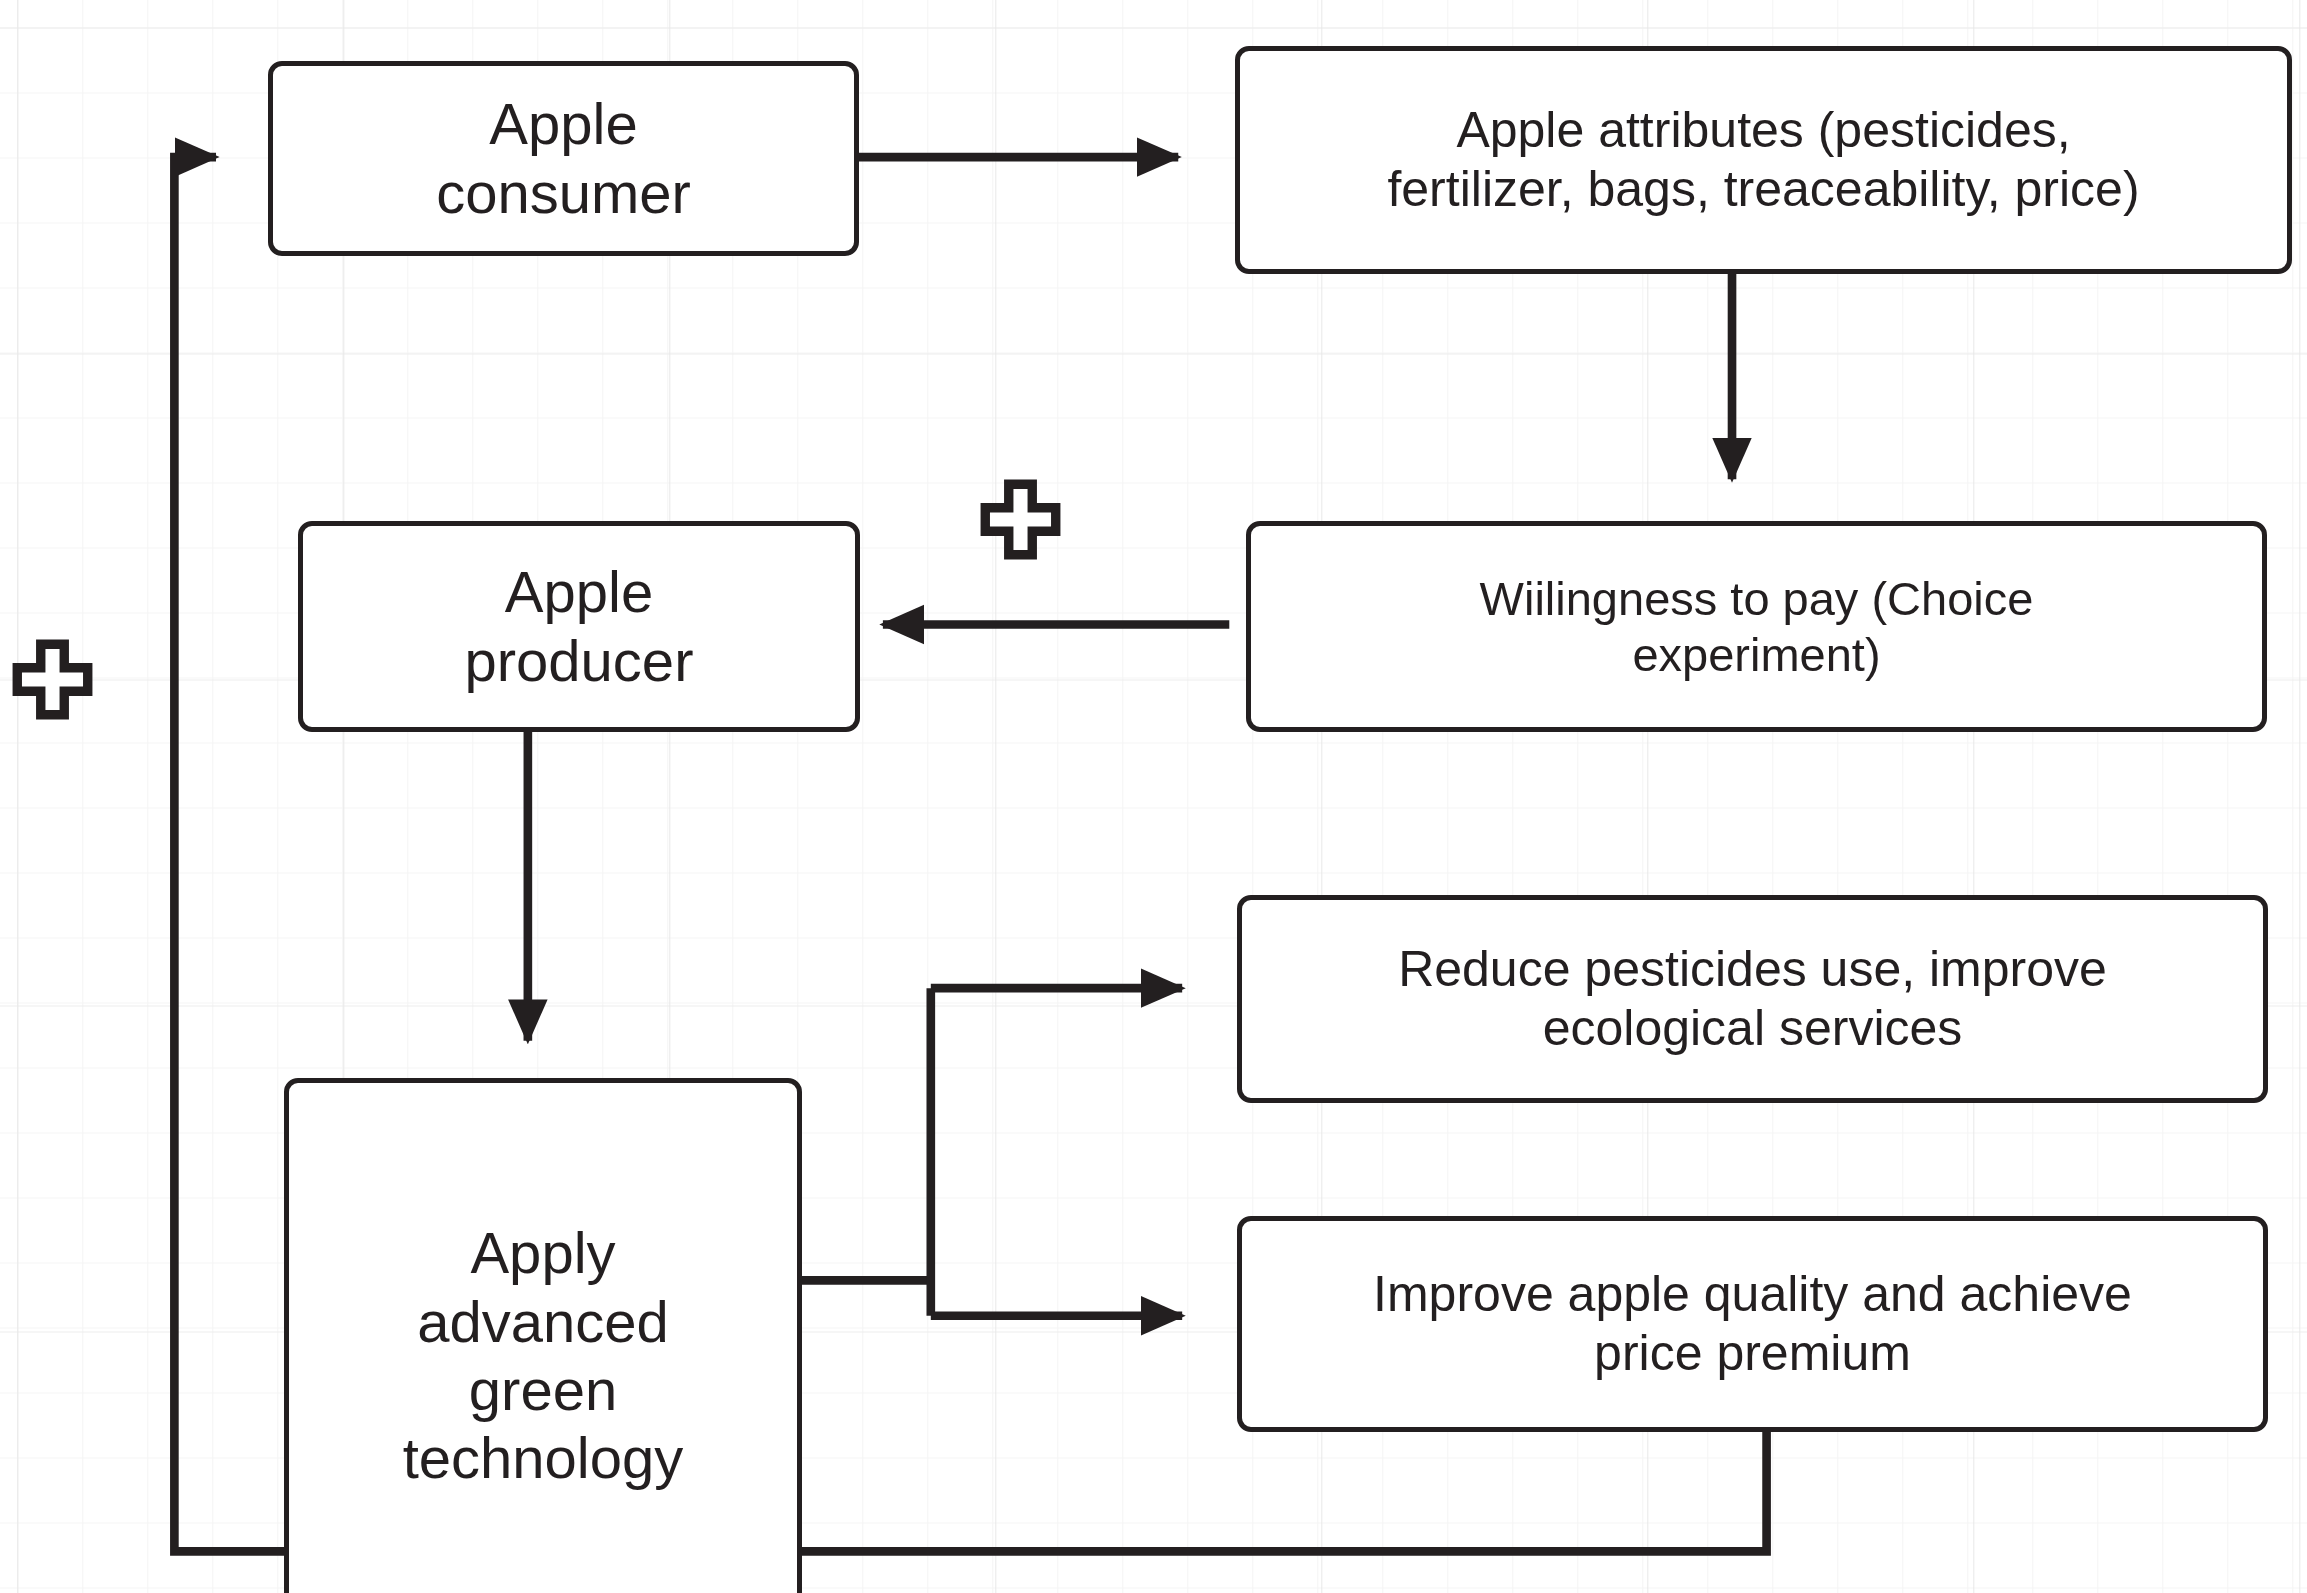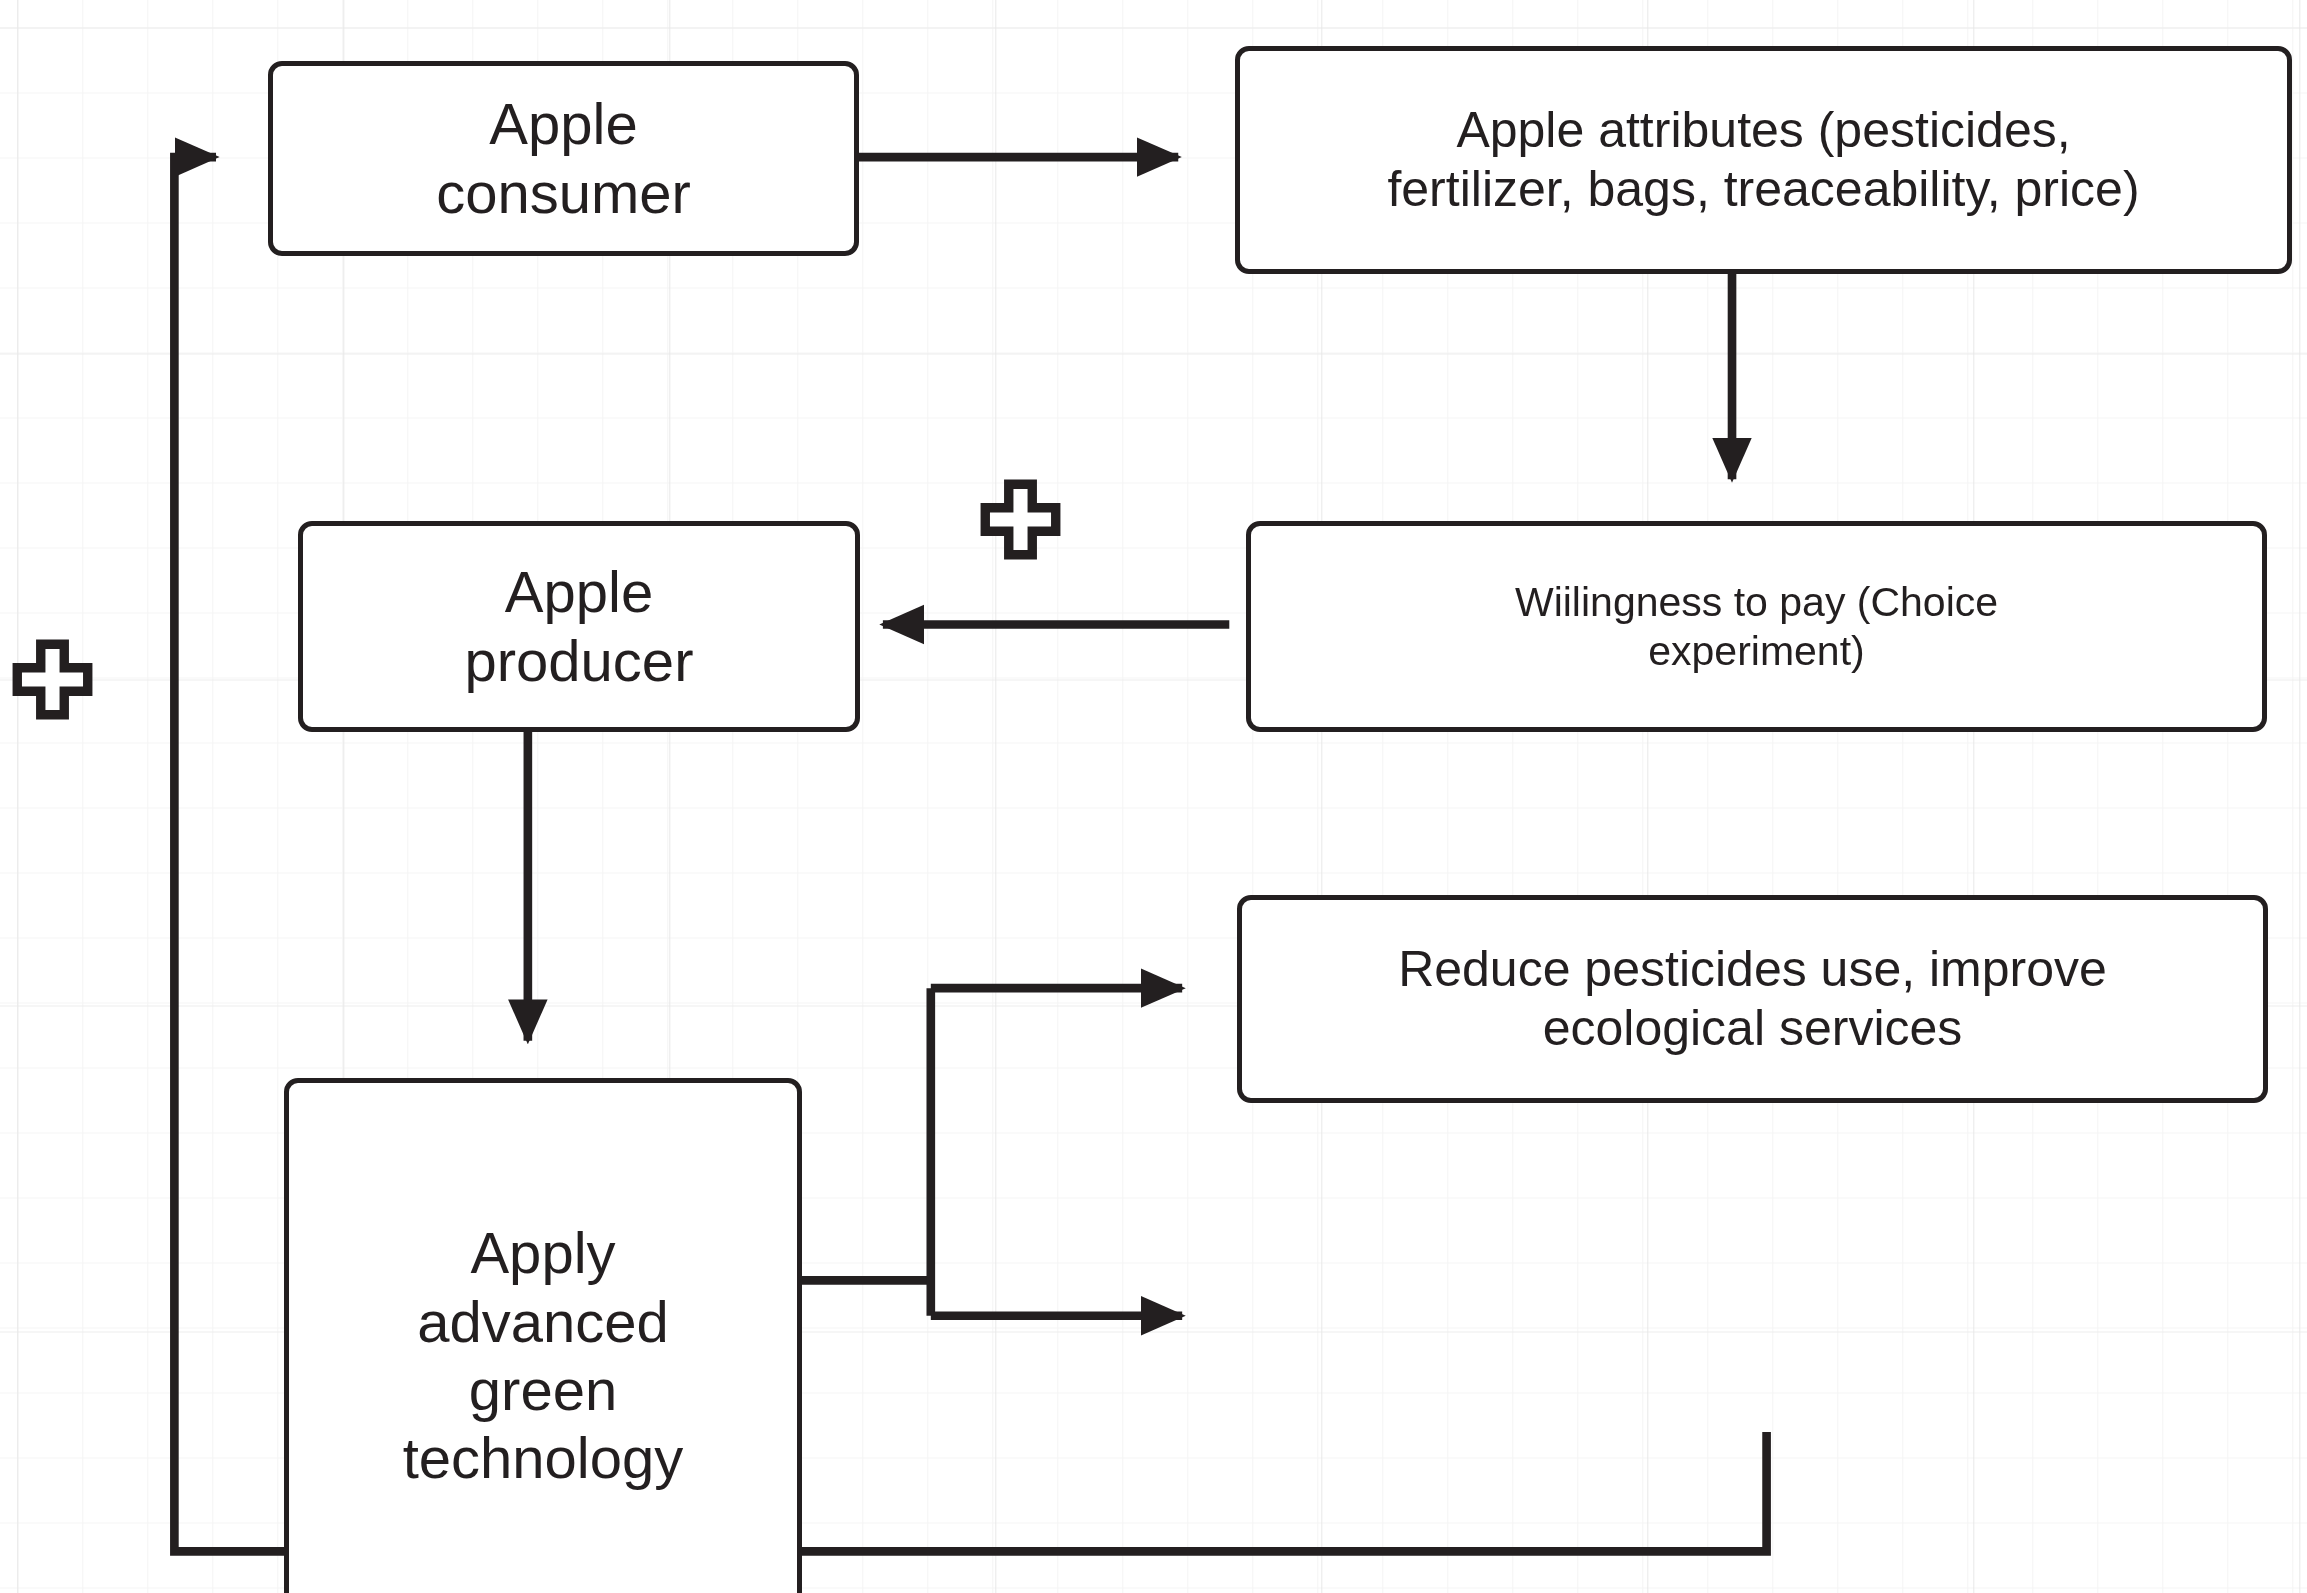--- a/index.html
+++ b/index.html
@@ -46,21 +46,21 @@
     margin-left: 17px;
   }
   .node-text {
     display: block;
     white-space: pre-line;
   }
   
   #node-apple-consumer      { left: 251px;  top: 61px;   width: 591px;  height: 195px; font-size: 58px; }
   #node-apple-attributes    { left: 1218px; top: 46px;   width: 1057px; height: 228px; font-size: 50px; }
   #node-apple-producer      { left: 281px;  top: 521px;  width: 562px;  height: 211px; font-size: 58px; }
-  #node-willingness         { left: 1229px; top: 521px;  width: 1021px; height: 211px; font-size: 41px; }
+  #node-willingness         { left: 1229px; top: 521px;  width: 1021px; height: 211px; font-size: 47px; }
   #node-reduce-pesticides   { left: 1220px; top: 895px; width: 1031px; height: 208px; font-size: 50px; }
   #node-improve-quality     { left: 1220px; top: 1216px; width: 1031px; height: 216px; font-size: 50px; }
   #node-apply-green-tech    { left: 267px;  top: 1078px; width: 518px;  height: 556px; font-size: 58px; }
 
   
   #connectors {
     position: absolute;
     left: 0; top: 0;
     width: 2307px;
     height: 1593px;
@@ -141,20 +141,24 @@
   <div class="node" id="node-willingness">
     <span class="node-text">Wiilingness to pay (Choice
 experiment)</span>
   </div>
 
   <div class="node" id="node-reduce-pesticides">
     <span class="node-text">Reduce pesticides use, improve
 ecological services</span>
   </div>
 
+  <div class="node" id="node-improve-quality">
+    <span class="node-text">Improve apple quality and achieve
+price premium</span>
+  </div>
 
   <div class="node" id="node-apply-green-tech">
     <span class="node-text">Apply
 advanced
 green
 technology</span>
   </div>
 
 </div>
 

